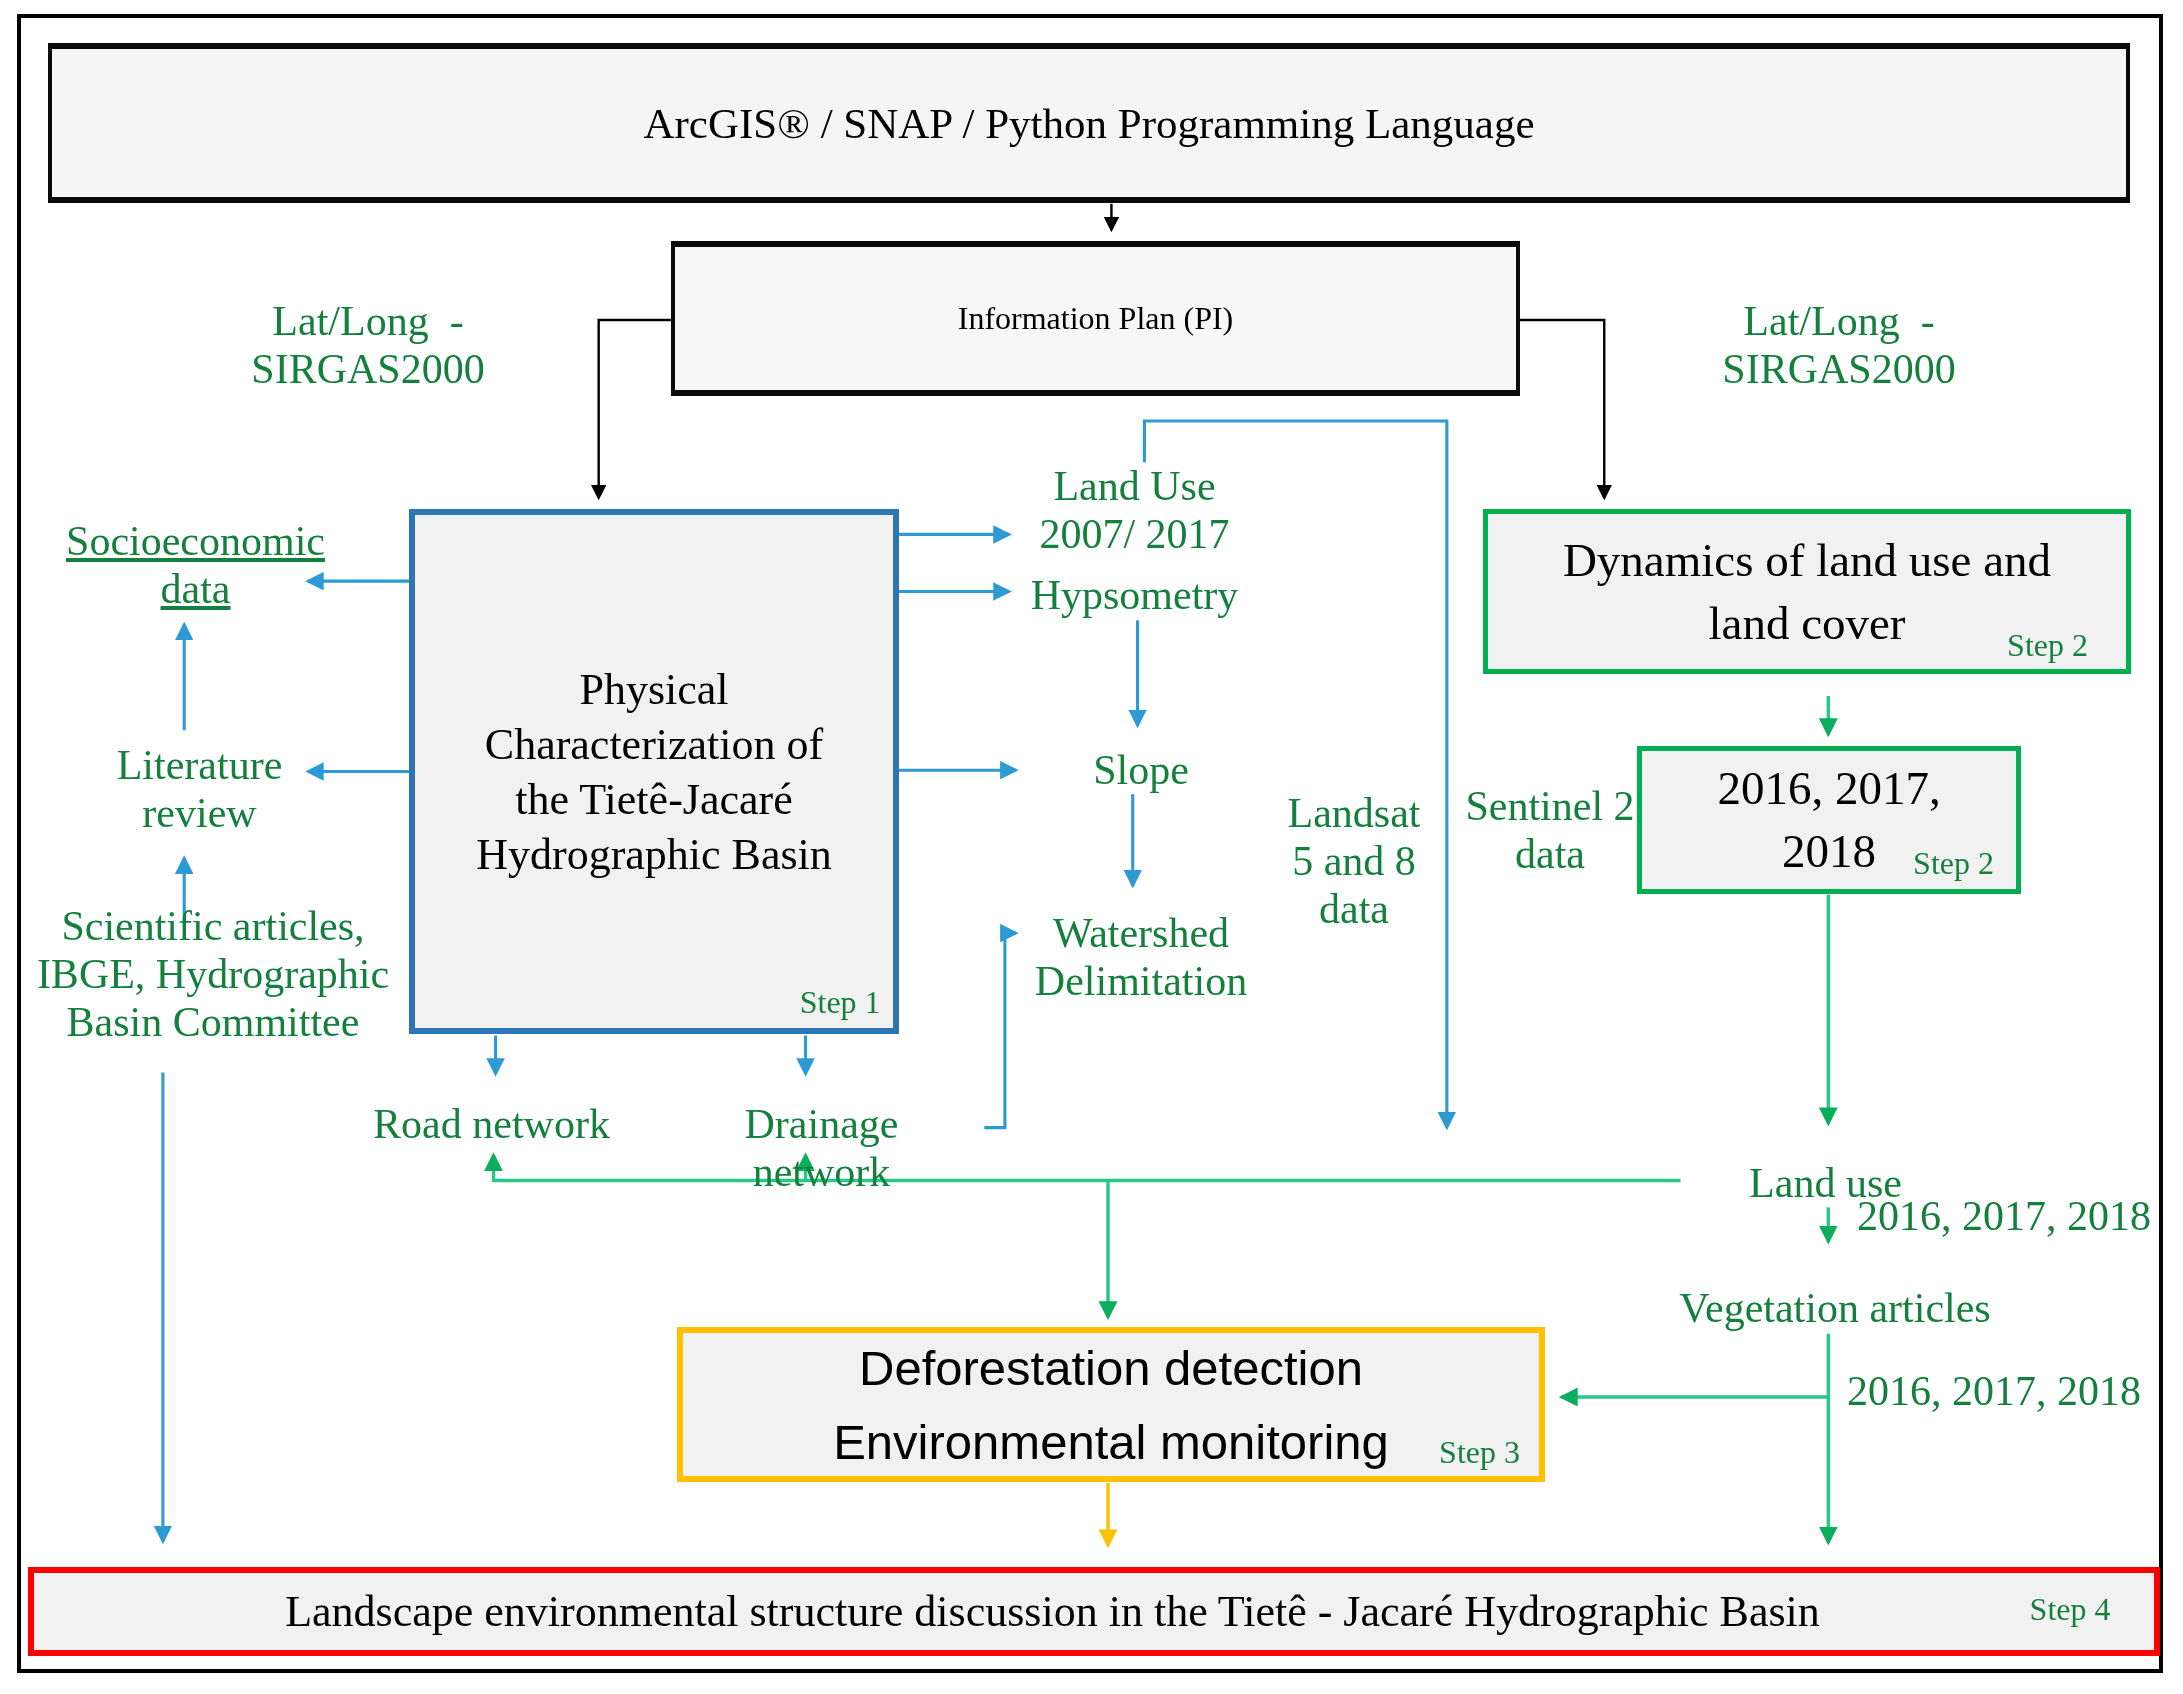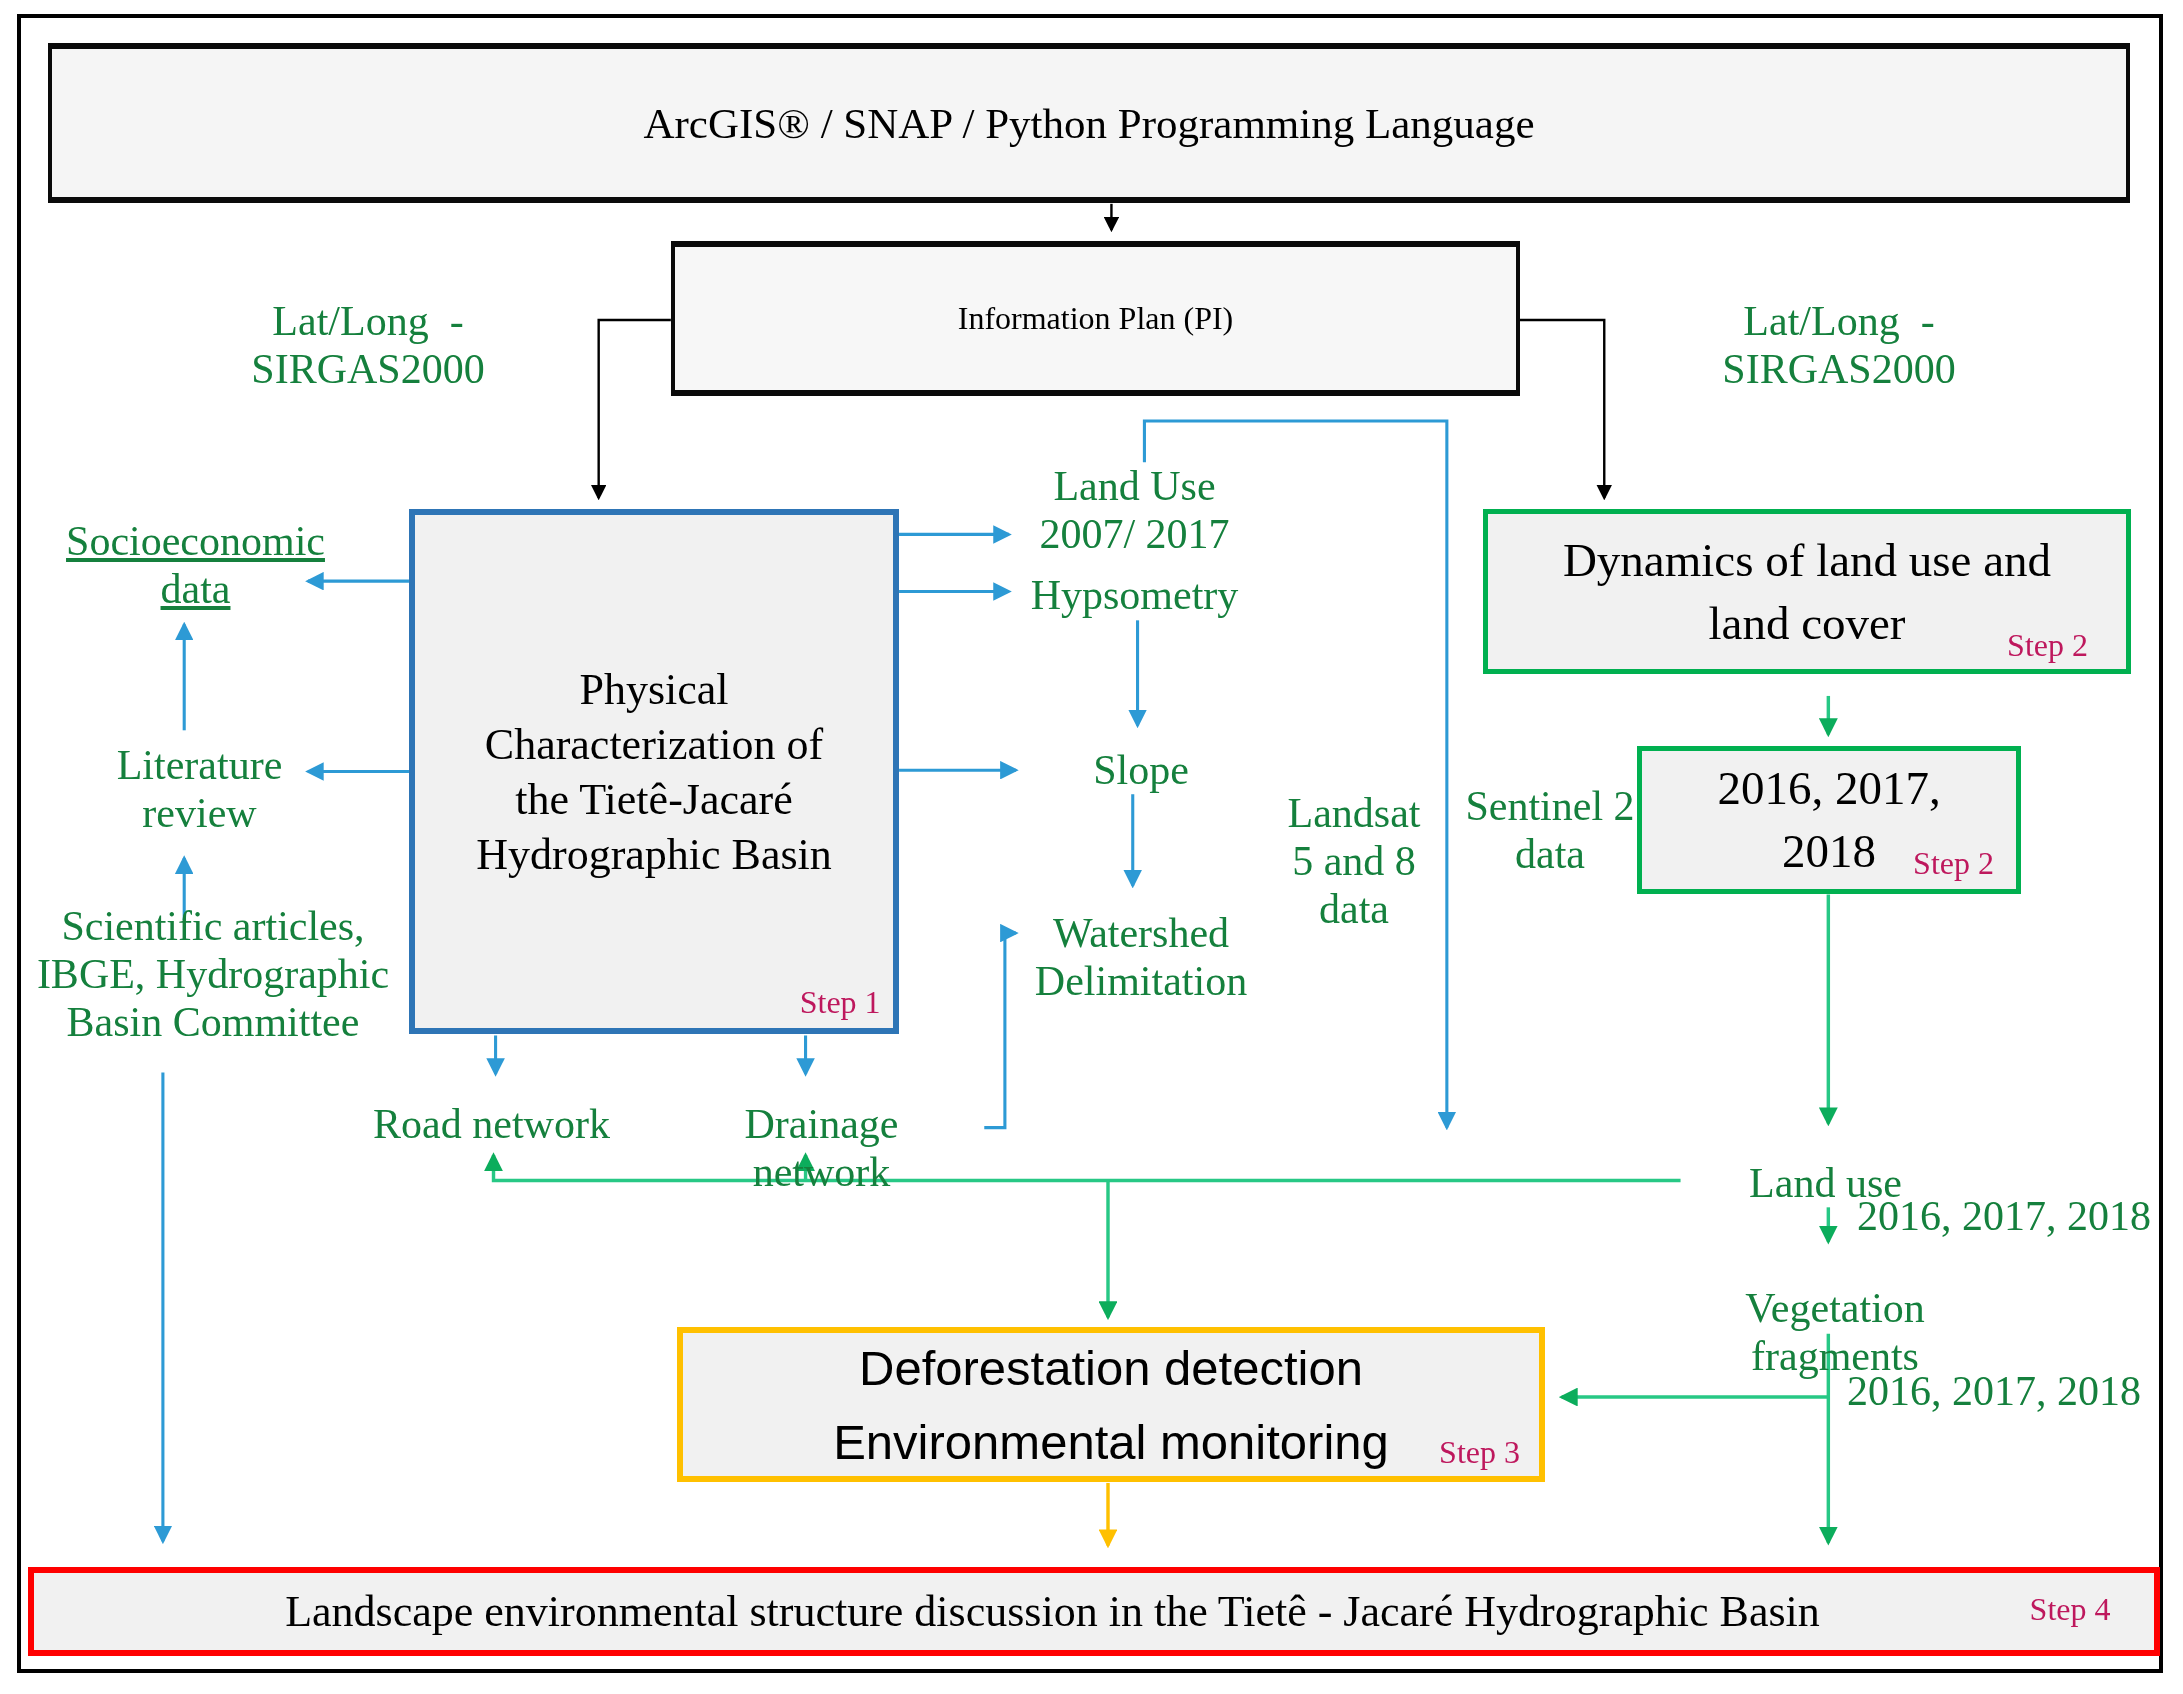--- a/index.html
+++ b/index.html
@@ -15,21 +15,21 @@
   .box{
     position:absolute;box-sizing:border-box;background:#F2F2F2;
     display:flex;align-items:center;justify-content:center;text-align:center;
   }
   .box .title{white-space:pre-line;}
   .lbl{
     position:absolute;text-align:center;white-space:pre-wrap;
     font-size:42px;line-height:48px;color:#15803d;
   }
   .step{
-    position:absolute;font-size:32px;line-height:32px;color:#be185d;
+    position:absolute;font-size:32px;line-height:32px;color:#15803d;
     font-family:"Liberation Serif", serif;
   }
   #arcgis-box{left:48px;top:43px;width:2082px;height:160px;border:6.2px solid #0a0a0a;border-width:6.9px 4.8px;background:#F5F5F5;font-size:43px;}
   #pi-box{left:671px;top:241px;width:849px;height:155px;border:4.8px solid #0a0a0a;border-width:6.2px 4.1px;background:#F7F7F7;font-size:32px;}
   #physical-box{left:409px;top:509px;width:490px;height:525px;border:6.9px solid #2E75B6;background:#F1F1F1;font-size:44px;line-height:55px;}
   #dynamics-box{left:1483px;top:509px;width:648px;height:165px;border:5.5px solid #00B050;background:#F1F1F1;font-size:47px;line-height:63px;}
   #years-box{left:1637px;top:746px;width:384px;height:148px;border:5.5px solid #00B050;background:#F1F1F1;font-size:47px;line-height:63px;}
   #deforestation-box{left:677px;top:1327px;width:868px;height:155px;border:6.9px solid #FFC000;background:#F1F1F1;
      font-family:"Liberation Sans", sans-serif;font-size:49px;line-height:74px;}
   #landscape-box{left:27.5px;top:1567px;width:2132px;height:89px;border:6.2px solid #FF0000;background:#F1F1F1;font-size:44px;}
@@ -158,17 +158,17 @@
 Delimitation</div>
 
   <div class="lbl" style="left:1275px;top:789px;width:158px;">Landsat
 5 and 8
 data</div>
   <div class="lbl" style="left:1454px;top:782px;width:192px;">Sentinel 2
 data</div>
 
   <div class="lbl" style="left:1695px;top:1159px;width:261px;">Land use</div>
   <div class="lbl" style="left:1856px;top:1192px;width:296px;">2016, 2017, 2018</div>
-  <div class="lbl" style="left:1670px;top:1284px;width:330px;">Vegetation fragments</div>
+  <div class="lbl" style="left:1670px;top:1284px;width:330px;">Vegetation articles</div>
   <div class="lbl" style="left:1846px;top:1367px;width:296px;">2016, 2017, 2018</div>
 
 </div>
 
 
 </body></html>

